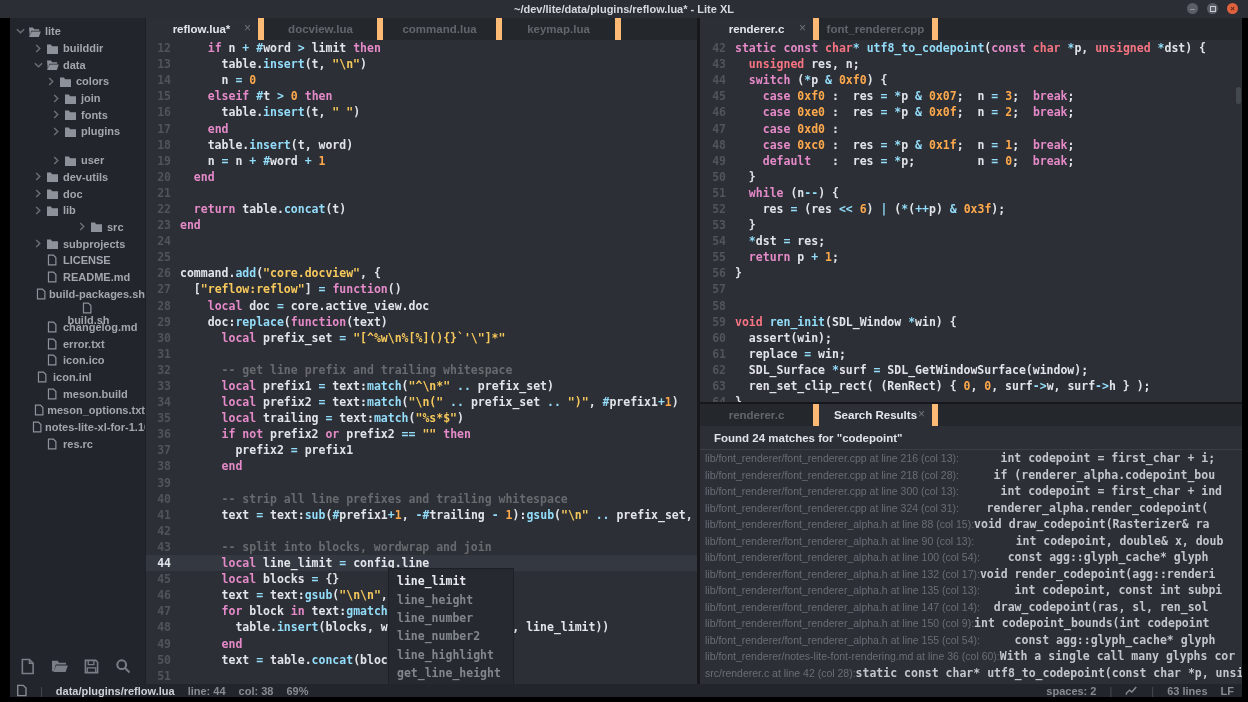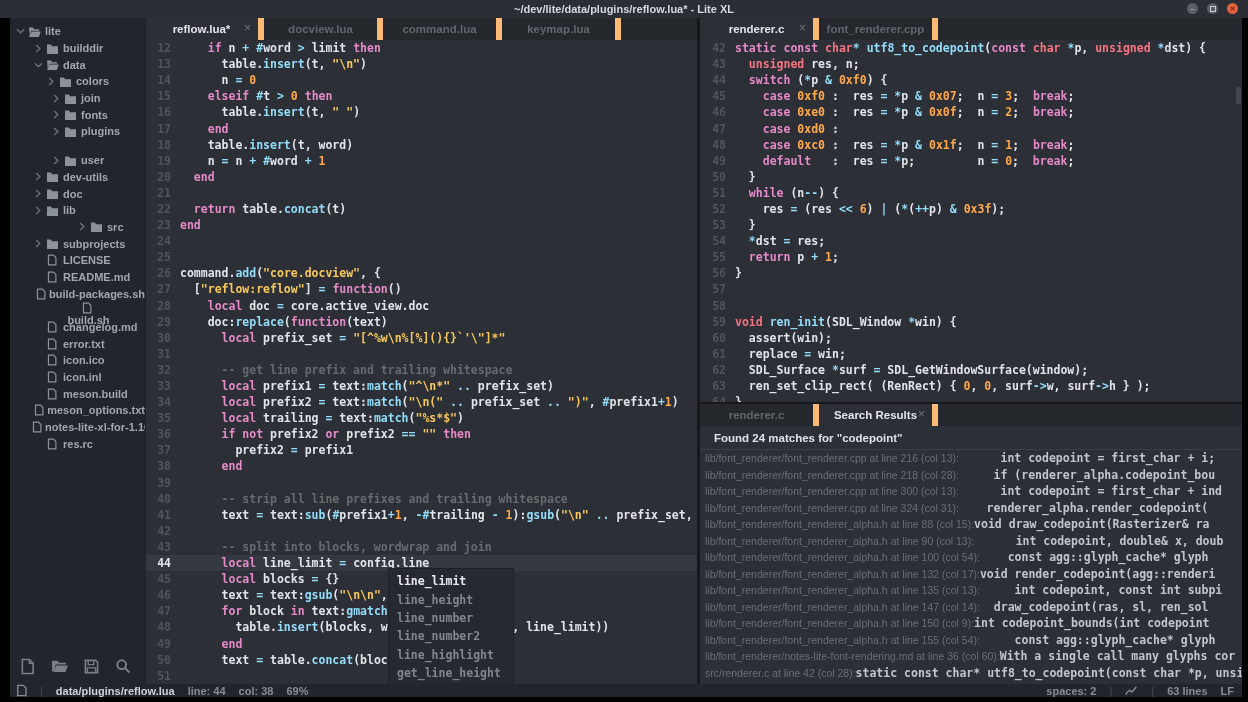--- a/index.html
+++ b/index.html
@@ -308,21 +308,21 @@
         </div>
         <div class="trow" style="padding-left: 22px;">
           <span class="chev"></span>
           <span class="ticon">
             <svg width="10" height="12" viewBox="0 0 14 17">
               <path d="M2 1.5h7l3.5 3.5v10.5h-10.5z" fill="none" stroke="currentColor" stroke-width="1.7"></path>
             </svg>
           </span>
           <span>icon.ico</span>
         </div>
-        <div class="trow" style="padding-left: 22px;">
+        <div class="trow" style="padding-left: 12px;">
           <span class="chev"></span>
           <span class="ticon">
             <svg width="10" height="12" viewBox="0 0 14 17">
               <path d="M2 1.5h7l3.5 3.5v10.5h-10.5z" fill="none" stroke="currentColor" stroke-width="1.7"></path>
             </svg>
           </span>
           <span>icon.inl</span>
         </div>
         <div class="trow" style="padding-left: 22px;">
           <span class="chev"></span>

